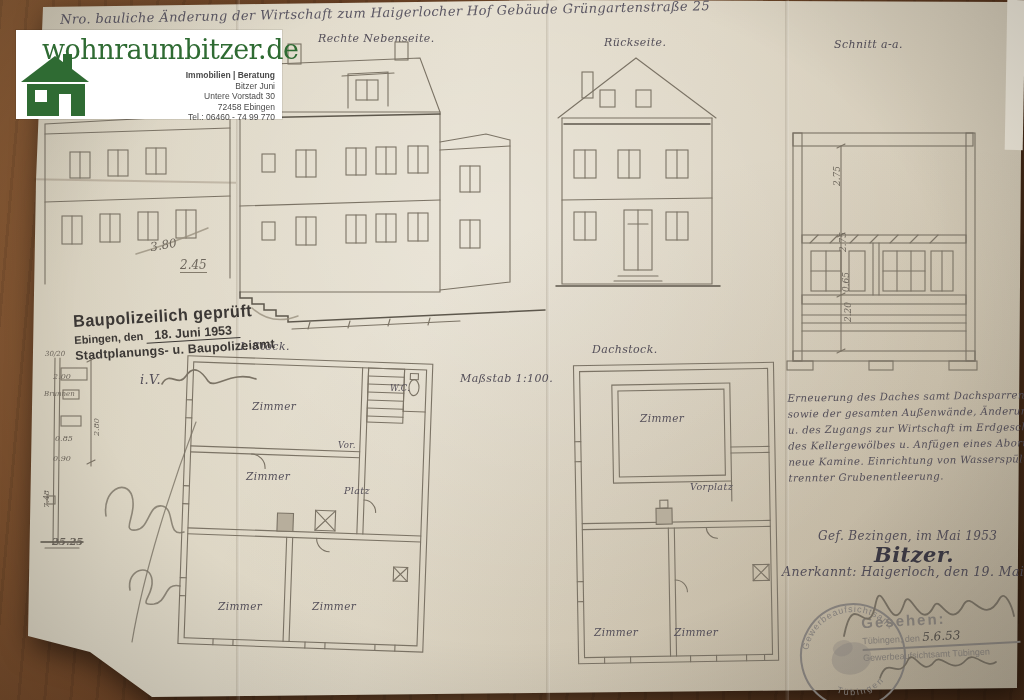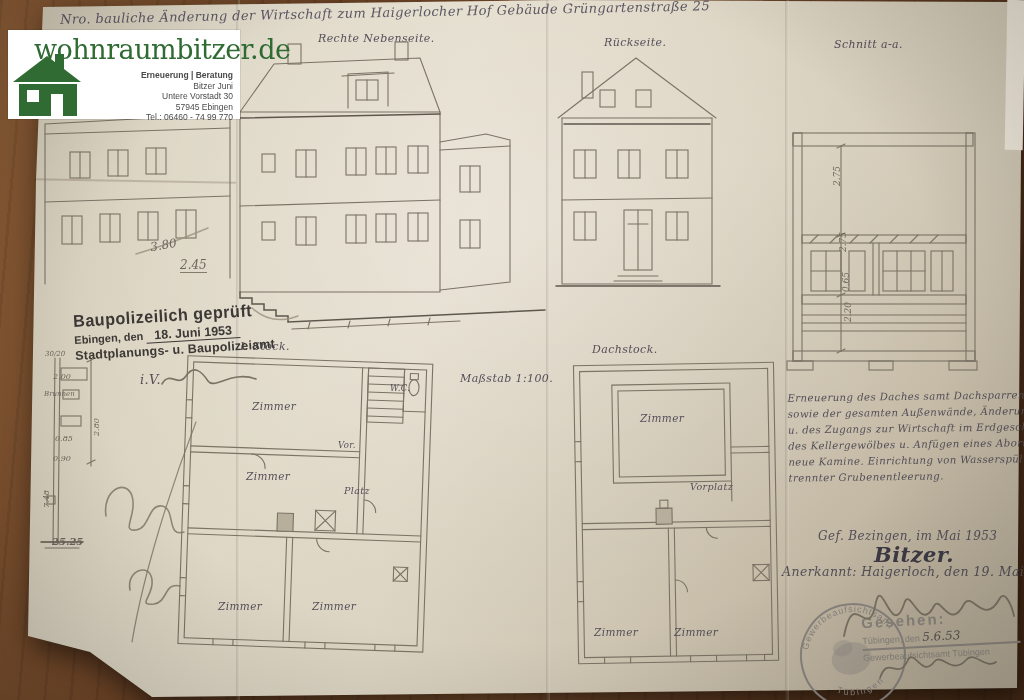--- a/index.html
+++ b/index.html
@@ -43,21 +43,21 @@
   .stamp .l2 .date{font-size:12.5px;border-bottom:1.6px solid #3c3835;padding:0 8px;}
   .stamp .l3{font-size:12.5px;font-weight:bold;white-space:nowrap;margin-top:2px;letter-spacing:0.2px;}
   .gray-stamp{position:absolute;color:#8b857e;}
   .gray-stamp .seen{font-size:15px;font-weight:bold;letter-spacing:2px;}
   .gray-stamp .small{font-size:9px;white-space:nowrap;}
   .gray-stamp .hdate{font-family:"DejaVu Serif",serif;font-style:italic;color:#59544e;font-size:12px;}
   .gray-stamp .rule{height:1.5px;background:#8b857e;margin:2px 0;}
   .ink{stroke:#35323b;fill:none;stroke-linecap:round;}
   .blue{stroke:#5353a8;fill:none;stroke-linecap:round;opacity:.8;}
   
-  .logo{position:absolute;left:8px;top:30px;width:232px;height:89px;background:#ffffff;
+  .logo{position:absolute;left:16px;top:30px;width:266px;height:89px;background:#ffffff;
     box-shadow:0 0 0 1px rgba(0,0,0,0.08);z-index:60;}
   .logo .word{position:absolute;left:26px;top:4px;font-family:"DejaVu Serif",serif;
     font-size:27px;color:#2f6b33;letter-spacing:-0.5px;}
   .logo .addr{position:absolute;right:7px;top:40px;text-align:right;font-size:8.5px;
     line-height:10.5px;color:#4a4a4a;font-weight:bold;}
   .vignette{position:absolute;inset:0;pointer-events:none;
     background:radial-gradient(ellipse at 50% 45%, rgba(0,0,0,0) 60%, rgba(0,0,0,0.18) 100%);}
 </style>
 </head>
 <body>
@@ -402,22 +402,22 @@
   <div class="logo">
     <svg style="position:absolute;left:5px;top:24px" width="72" height="62" viewBox="0 0 72 62">
       <rect x="42" y="0" width="9" height="16" fill="#2f6b33"></rect>
       <polygon points="0,28 34,2 68,28" fill="#2f6b33"></polygon>
       <rect x="6" y="30" width="58" height="32" fill="#2f6b33"></rect>
       <rect x="14" y="36" width="12" height="12" fill="#ffffff"></rect>
       <rect x="38" y="40" width="12" height="22" fill="#ffffff"></rect>
     </svg>
     <div class="word">wohnraumbitzer.de</div>
     <div class="addr">
-      <div>Erneuerung | Beratung</div>
+      <div>Immobilien | Beratung</div>
       <div style="font-weight:normal">Bitzer Juni</div>
       <div style="font-weight:normal">Untere Vorstadt 30</div>
-      <div style="font-weight:normal">57945 Ebingen</div>
+      <div style="font-weight:normal">72458 Ebingen</div>
       <div style="font-weight:normal">Tel.: 06460 - 74 99 770</div>
     </div>
   </div>
 
   <div class="vignette"></div>
 </div>
 
 </body></html>

